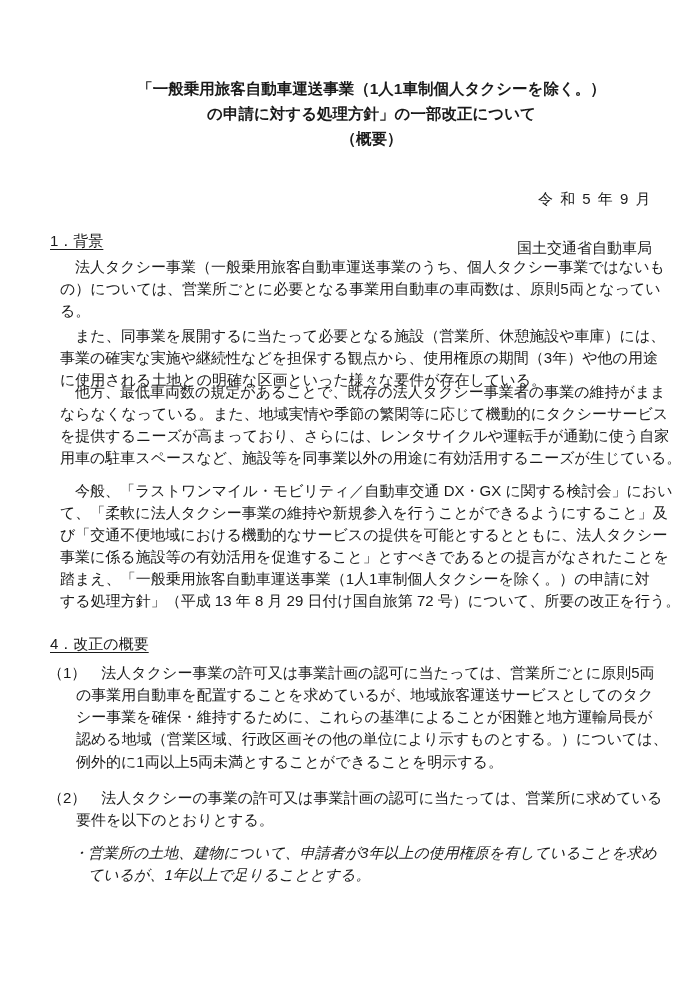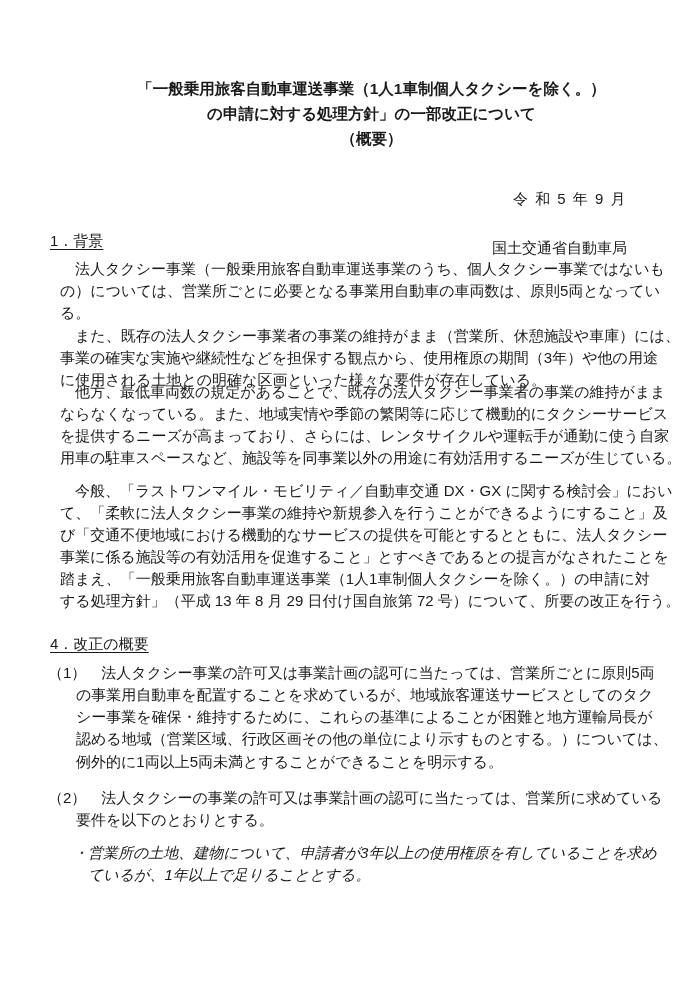--- a/index.html
+++ b/index.html
@@ -15,38 +15,38 @@
   .abs { position: absolute; white-space: pre-line; }
   .title-block {
     top: 76px; left: 8px; right: 0;
     text-align: center;
     font-size: 15.5px;
     font-weight: bold;
     line-height: 25px;
     margin-left: 35px;
   }
   .byline {
-    top: 162px; right: 73px;
+    top: 162px; right: 48px;
     text-align: right;
     font-size: 15px;
     line-height: 24.5px;
   }
   .byline .date-line { letter-spacing: 1.5px; }
   .sec-heading {
     font-size: 15px;
     font-weight: normal;
     text-decoration: underline;
     text-underline-offset: 3px;
     line-height: 22px;
   }
   .h1-pos { top: 230px; left: 50px; }
   .h2-pos { top: 633px; left: 50px; }
   .body-text { font-size: 15px; line-height: 22.15px; }
   .p-block { left: 60px; }
-  .p1-pos { top: 258px; }
+  .p1-pos { top: 258px; font-family: Liberation Mono, monospace; }
   .p2-pos { top: 324.5px; }
   .p3-pos { top: 381px; }
   .p4-pos { top: 479.5px; }
   .hang-item {
     left: 48px;
     padding-left: 28px;
     text-indent: -28px;
   }
   .item1-pos { top: 662px; }
   .item2-pos { top: 787px; }
@@ -71,21 +71,21 @@
     <div class="date-line">令 和 5 年 9 月</div>
     <div>国土交通省自動車局</div>
   </div>
 
   <div class="abs sec-heading h1-pos">1．背景</div>
 
   <div class="abs body-text p-block p1-pos">　法人タクシー事業（一般乗用旅客自動車運送事業のうち、個人タクシー事業ではないも
 の）については、営業所ごとに必要となる事業用自動車の車両数は、原則5両となってい
 る。</div>
 
-  <div class="abs body-text p-block p2-pos">　また、既存の法人タクシー事業者の事業の維持がまま（営業所、休憩施設や車庫）には、
+  <div class="abs body-text p-block p2-pos">　また、同事業を展開するに当たって必要となる施設（営業所、休憩施設や車庫）には、
 事業の確実な実施や継続性などを担保する観点から、使用権原の期間（3年）や他の用途
 に使用される土地との明確な区画といった様々な要件が存在している。</div>
 
   <div class="abs body-text p-block p3-pos">　他方、最低車両数の規定があることで、既存の法人タクシー事業者の事業の維持がまま
 ならなくなっている。また、地域実情や季節の繁閑等に応じて機動的にタクシーサービス
 を提供するニーズが高まっており、さらには、レンタサイクルや運転手が通勤に使う自家
 用車の駐車スペースなど、施設等を同事業以外の用途に有効活用するニーズが生じている。</div>
 
   <div class="abs body-text p-block p4-pos">　今般、「ラストワンマイル・モビリティ／自動車交通 DX・GX に関する検討会」におい
 て、「柔軟に法人タクシー事業の維持や新規参入を行うことができるようにすること」及

